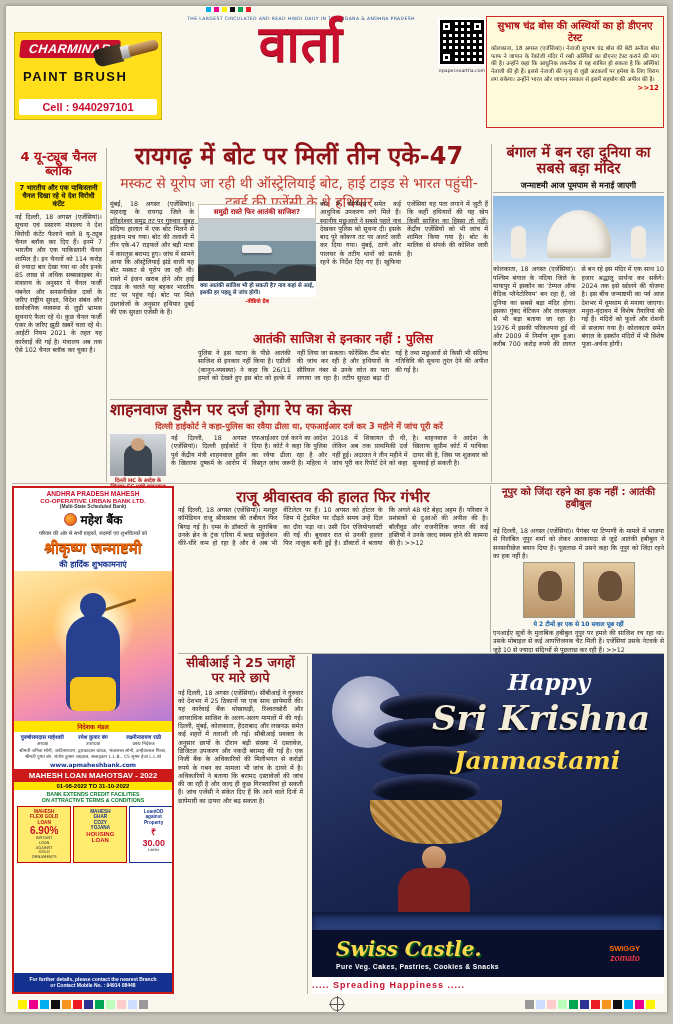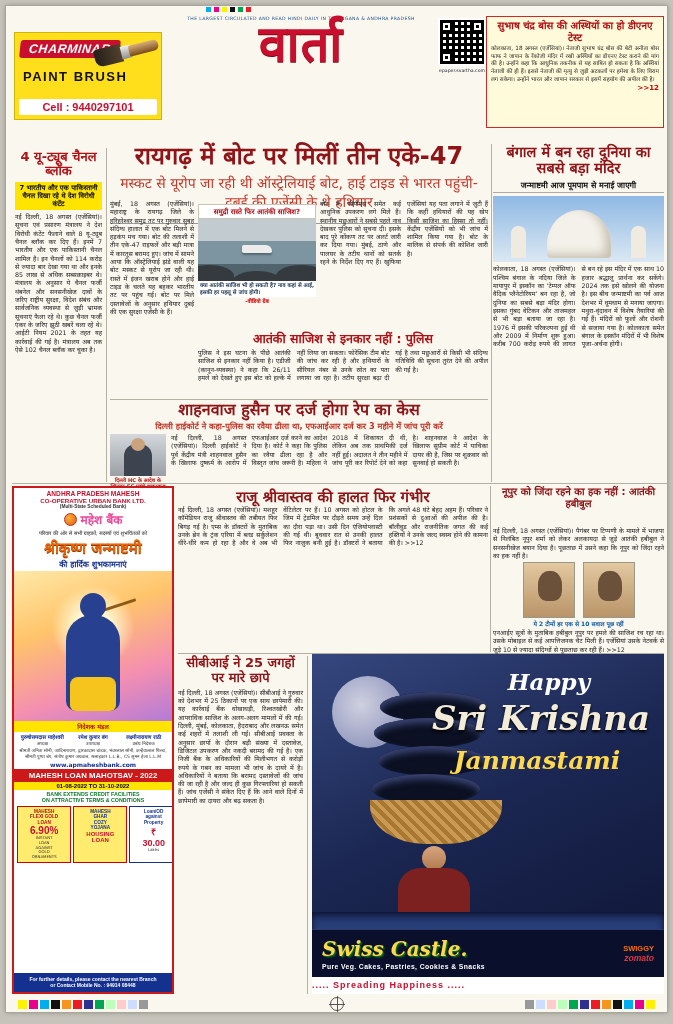--- a/index.html
+++ b/index.html
@@ -81,21 +81,21 @@
 
   .temple{left:487px;top:138px;width:171px;height:338px}
   .temple-h{font-size:14.5px;font-weight:900;color:#8e1418;text-align:center;line-height:1.12}
   .temple-sub{font-size:8px;font-weight:800;color:#111;text-align:center;margin:3px 0;border-bottom:1px solid #aaa;padding-bottom:2px}
   .temple-img{height:66px;position:relative;background:linear-gradient(#8fb9e4,#dbe8f3);overflow:hidden;margin-bottom:3px}
   .temple-img .dome{position:absolute;left:50%;transform:translateX(-50%);bottom:4px;width:64px;height:48px;background:#f4f1ea;border-radius:50% 50% 4px 4px/72% 72% 3px 3px;box-shadow:inset -6px -4px 10px #c9c2b2}
   .temple-img .tw{position:absolute;bottom:4px;width:15px;height:32px;background:#efebe1;border-radius:7px 7px 0 0}
   .temple-b{column-count:2;column-gap:6px;height:238px}
 
   .shah{left:104px;top:396px;width:378px;height:80px}
-  .shah-h{font-size:16px;font-weight:900;color:#8e1418;text-align:center;line-height:1}
+  .shah-h{font-size:16px;font-weight:900;color:#8e1418;line-height:1}
   .shah-sub{font-size:8.2px;font-weight:800;color:#c0392b;text-align:center;margin:2px 0 3px}
   .shah-row{display:flex;gap:5px}
   .shah-fig{width:56px;flex:0 0 56px}
   .shah-img{width:56px;height:42px;background:linear-gradient(#d4d8dc,#9aa0a6);position:relative;overflow:hidden}
   .shah-img:after{content:"";position:absolute;left:14px;top:10px;width:28px;height:36px;background:#3c4450;border-radius:12px 12px 0 0}
   .shah-img:before{content:"";position:absolute;left:21px;top:4px;width:14px;height:13px;background:#caa27e;border-radius:50%;z-index:1}
   .shah-cap{font-size:5.2px;font-weight:800;color:#b01217;text-align:center;line-height:1.2;margin-top:1px}
   .shah-b{flex:1;column-count:4;column-gap:5px;height:58px}
 
   .raju{left:172px;top:480px;width:310px;height:166px}
@@ -114,21 +114,21 @@
   .cbi-h{font-size:13px;font-weight:900;color:#8e1418;text-align:center;line-height:1.15;margin-bottom:3px}
 
   
   .bank{left:6px;top:480px;width:162px;height:508px;border:2px solid #cc1a1a;background:#fff;display:flex;flex-direction:column;overflow:hidden}
   .bk-head{text-align:center;padding:2px 2px 1px}
   .bk-org1{font:800 6.6px "Liberation Sans",sans-serif;color:#c8102e}
   .bk-org2{font:800 6.2px "Liberation Sans",sans-serif;color:#c8102e}
   .bk-org3{font:700 4.8px "Liberation Sans",sans-serif;color:#333}
   .bk-bankrow{display:flex;align-items:center;justify-content:center;gap:4px;margin-top:1px}
   .bk-logo{width:13px;height:13px;border-radius:50%;background:radial-gradient(circle at 35% 35%,#ffb03a,#e4590a);border:1px solid #a33}
-  .bk-hindi{font-size:12px;font-weight:900;color:#ec4899}
+  .bk-hindi{font-size:12px;font-weight:900;color:#000000}
   .bk-greet{font-size:5.1px;color:#222;text-align:center;margin-top:2px}
   .bk-fest{font-size:15px;font-weight:900;color:#e8650a;text-align:center;text-shadow:0 1px 0 #8d3a00;margin-top:1px}
   .bk-wish{font-size:8px;font-weight:800;color:#15318f;text-align:center;margin:1px 0 2px}
   .bk-art{height:150px;position:relative;background:linear-gradient(160deg,#ffe9a8 0%,#ffc46b 35%,#f58fb0 70%,#b27bd8 100%);overflow:hidden}
   .bk-art .halo{position:absolute;left:50%;top:14px;transform:translateX(-50%);width:84px;height:84px;border-radius:50%;background:radial-gradient(circle,#fff6cf 30%,rgba(255,246,207,0) 70%)}
   .bk-art .kr{position:absolute;left:50%;bottom:10px;transform:translateX(-50%);width:54px;height:96px;background:#27408f;border-radius:26px 26px 10px 10px}
   .bk-art .kr:before{content:"";position:absolute;left:14px;top:-22px;width:26px;height:26px;border-radius:50%;background:#27408f}
   .bk-art .kr:after{content:"";position:absolute;left:4px;bottom:0;width:46px;height:34px;background:#f5c51d;border-radius:8px 8px 6px 6px}
   .bk-art .fl{position:absolute;left:50%;top:34px;width:44px;height:3px;background:#8a5a1a;transform:rotate(-18deg);border-radius:2px}
   .bk-board{background:#ffe400;color:#b01217;font-size:6.4px;font-weight:800;text-align:center;padding:1px 0}
@@ -155,21 +155,21 @@
   .swiss{left:306px;top:648px;width:352px;height:340px;background:linear-gradient(155deg,#35477f 0%,#1b2752 45%,#0d1433 100%);overflow:hidden}
   .moon{position:absolute;left:20px;top:22px;width:72px;height:72px;border-radius:50%;background:radial-gradient(circle at 40% 40%,#eceaf4,#8d95bf);opacity:.85}
   .tire{position:absolute;width:108px;height:30px;border-radius:50%;background:#0b1022;box-shadow:inset 0 5px 7px #3a4473}
   .basket{position:absolute;left:58px;top:146px;width:132px;height:44px;background:repeating-linear-gradient(45deg,#c89a52 0 4px,#a87832 4px 8px);border-radius:0 0 55px 55px/0 0 38px 38px}
   .kr-head{position:absolute;left:110px;top:192px;width:24px;height:24px;border-radius:50%;background:#c99; background:linear-gradient(#d8a57e,#b07a50)}
   .kr-body{position:absolute;left:86px;top:214px;width:72px;height:52px;background:#7c2020;border-radius:22px 22px 0 0}
   .water{position:absolute;left:0;right:0;top:258px;height:24px;background:linear-gradient(#203468,#2c4484);box-shadow:inset 0 3px 6px #0c1230}
   .sw-happy{position:absolute;right:74px;top:14px;font:italic 700 23px "DejaVu Serif",serif;color:#fff}
   .sw-l1{position:absolute;right:8px;top:44px;width:230px;text-align:center;font:italic 800 34px "DejaVu Serif",serif;color:#f3ecd8;text-shadow:0 2px 3px #000}
   .sw-l2{position:absolute;right:22px;top:92px;width:210px;text-align:center;font:italic 800 25px "DejaVu Serif",serif;color:#ffd84d}
-  .sw-band{position:absolute;left:0;right:0;bottom:17px;height:48px;background:#0a102c;border-top:1px solid #2c3a6e;display:flex;align-items:center;padding:0 10px;gap:10px}
+  .sw-band{position:absolute;left:0;right:0;bottom:17px;height:48px;background:#0a102c;border-top:1px solid #2c3a6e;display:flex;align-items:center;padding:0 24px;gap:10px}
   .sw-brandwrap{flex:1}
   .sw-brand{font:italic 900 20px "DejaVu Serif",serif;color:#ffd84d;text-shadow:1px 1px 0 #0a6b2a,2px 2px 0 #053d17}
   .sw-prod{font:700 6.8px "Liberation Sans",sans-serif;color:#fff;letter-spacing:.4px;margin-top:2px}
   .sw-partners{text-align:right;line-height:1.3}
   .swiggy{font:800 7.5px "Liberation Sans",sans-serif;color:#ff6d00;display:block}
   .zomato{font:italic 800 8.5px "Liberation Sans",sans-serif;color:#e23744;display:block}
   .sw-slogan{position:absolute;left:0;right:0;bottom:0;height:17px;background:#fff;color:#c8102e;font:800 9px "Liberation Sans",sans-serif;text-align:left;line-height:17px;letter-spacing:1px}
 </style>
 </head>
 <body>

